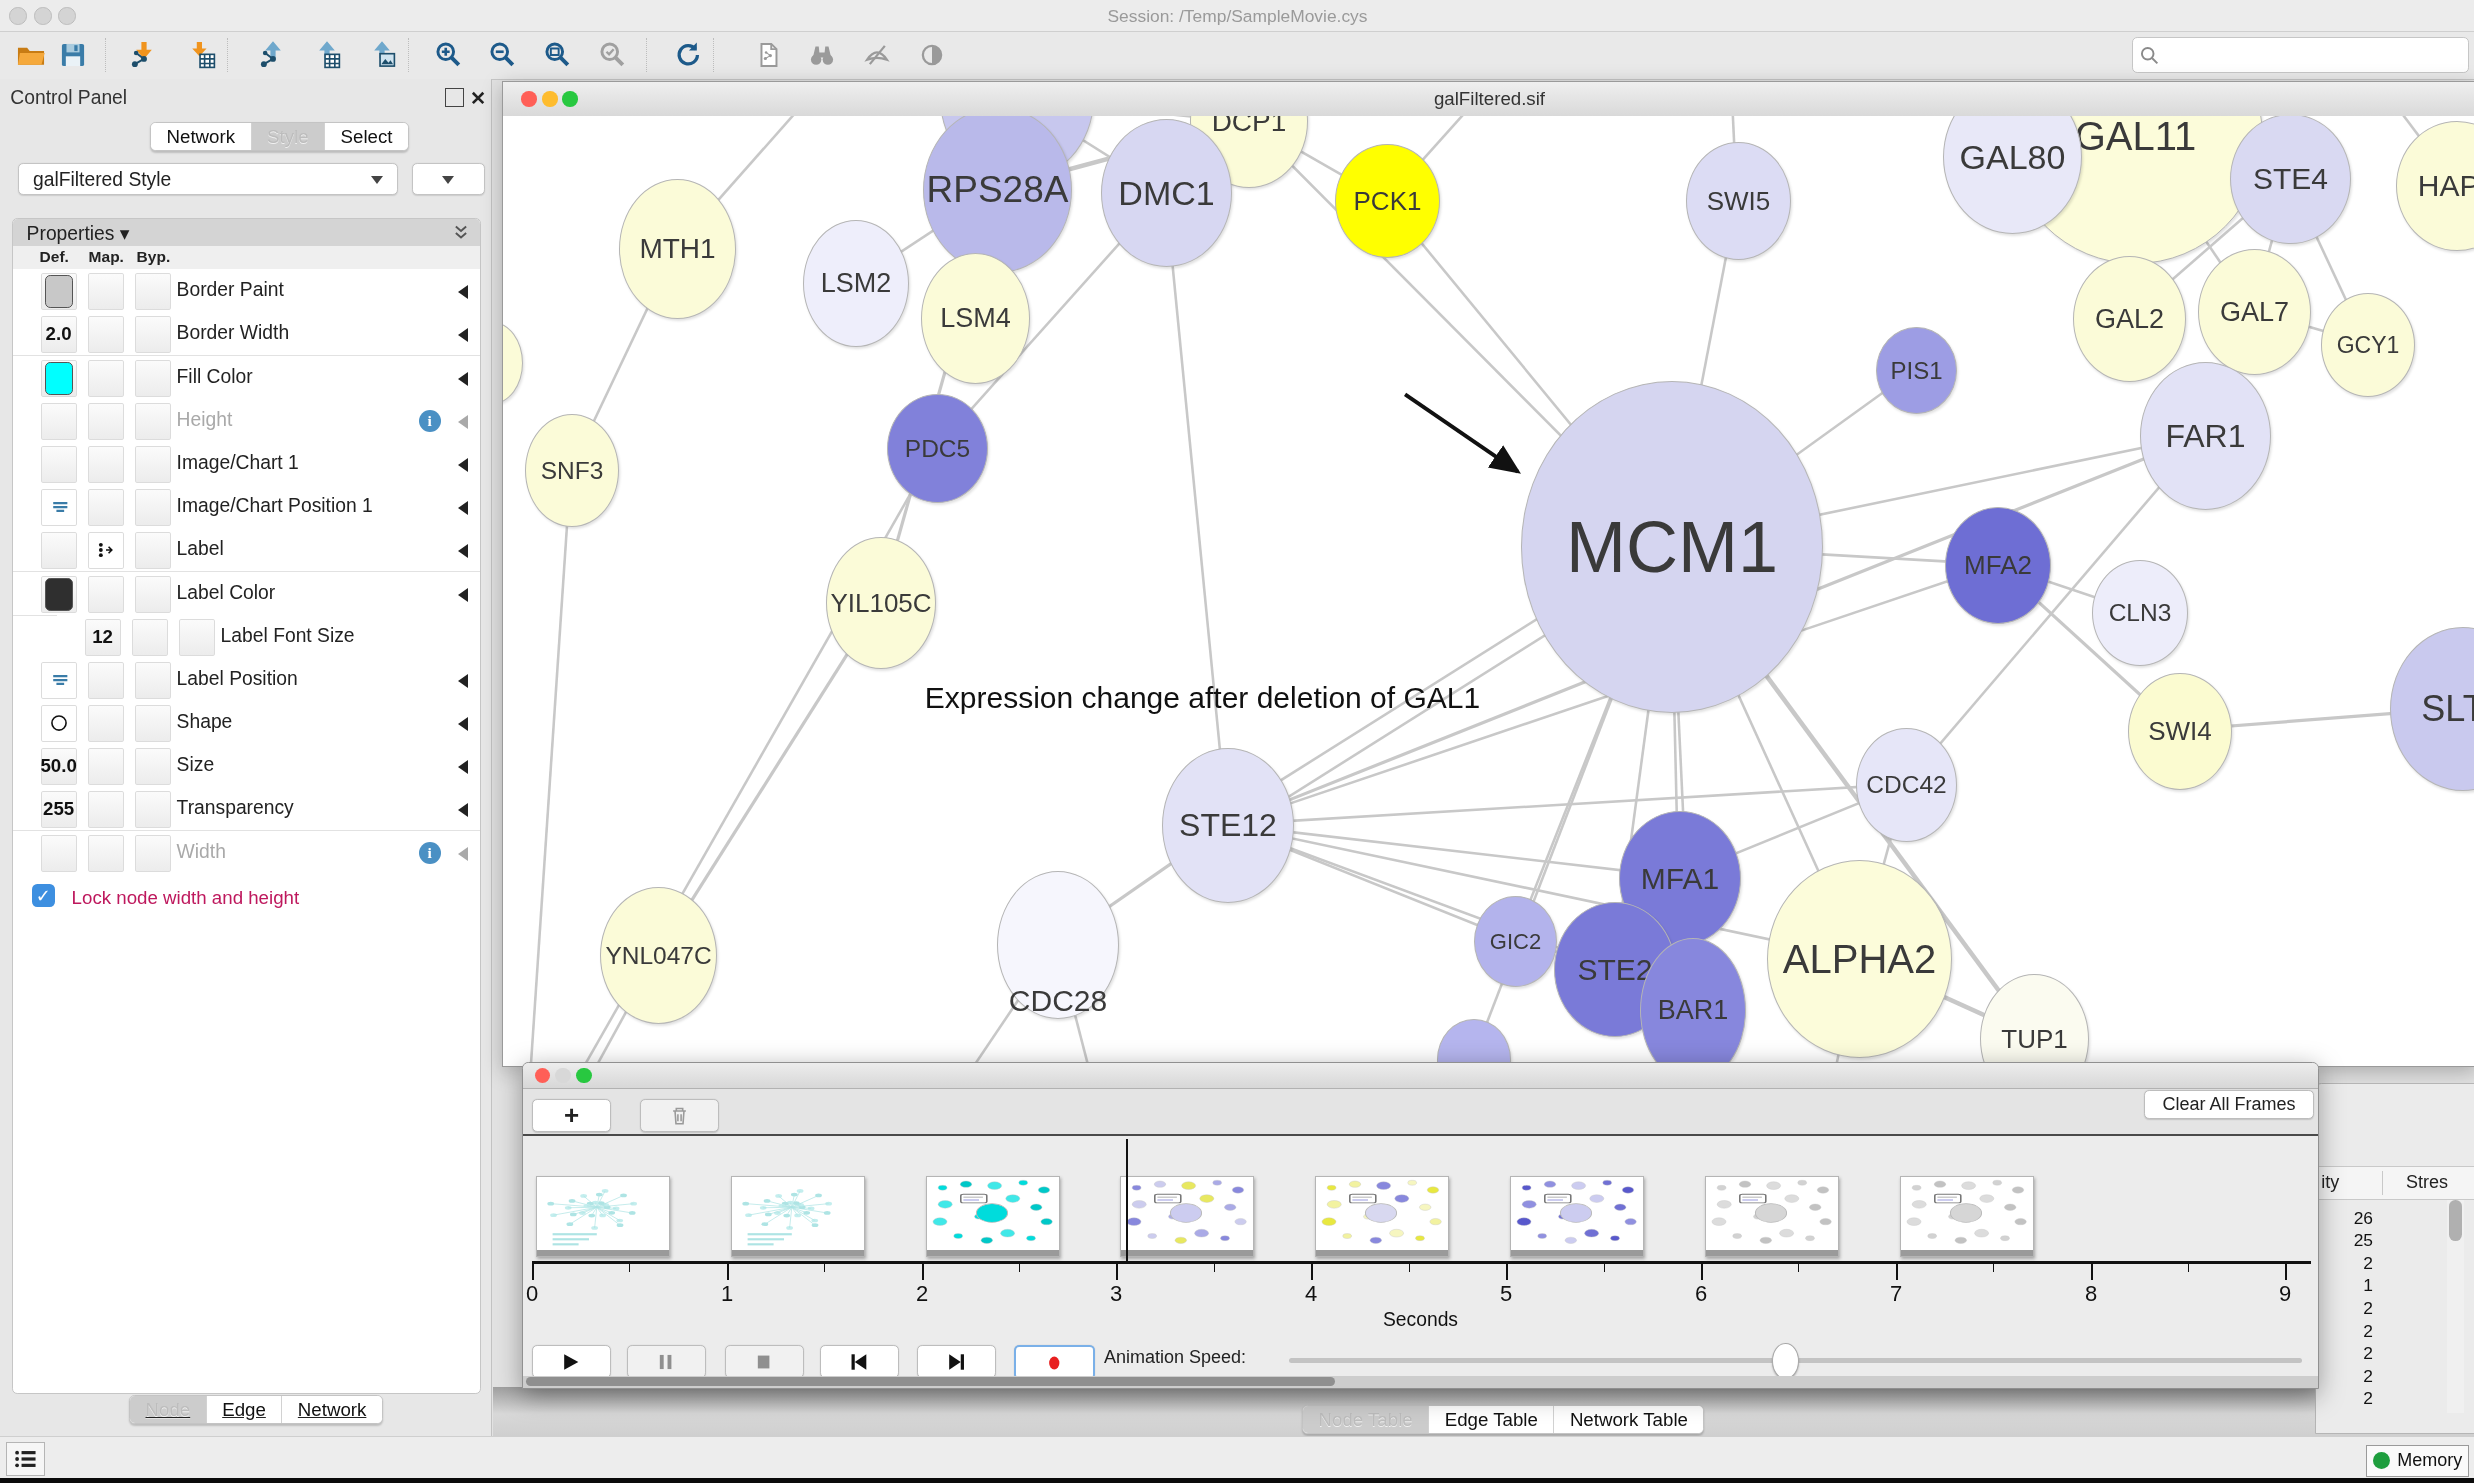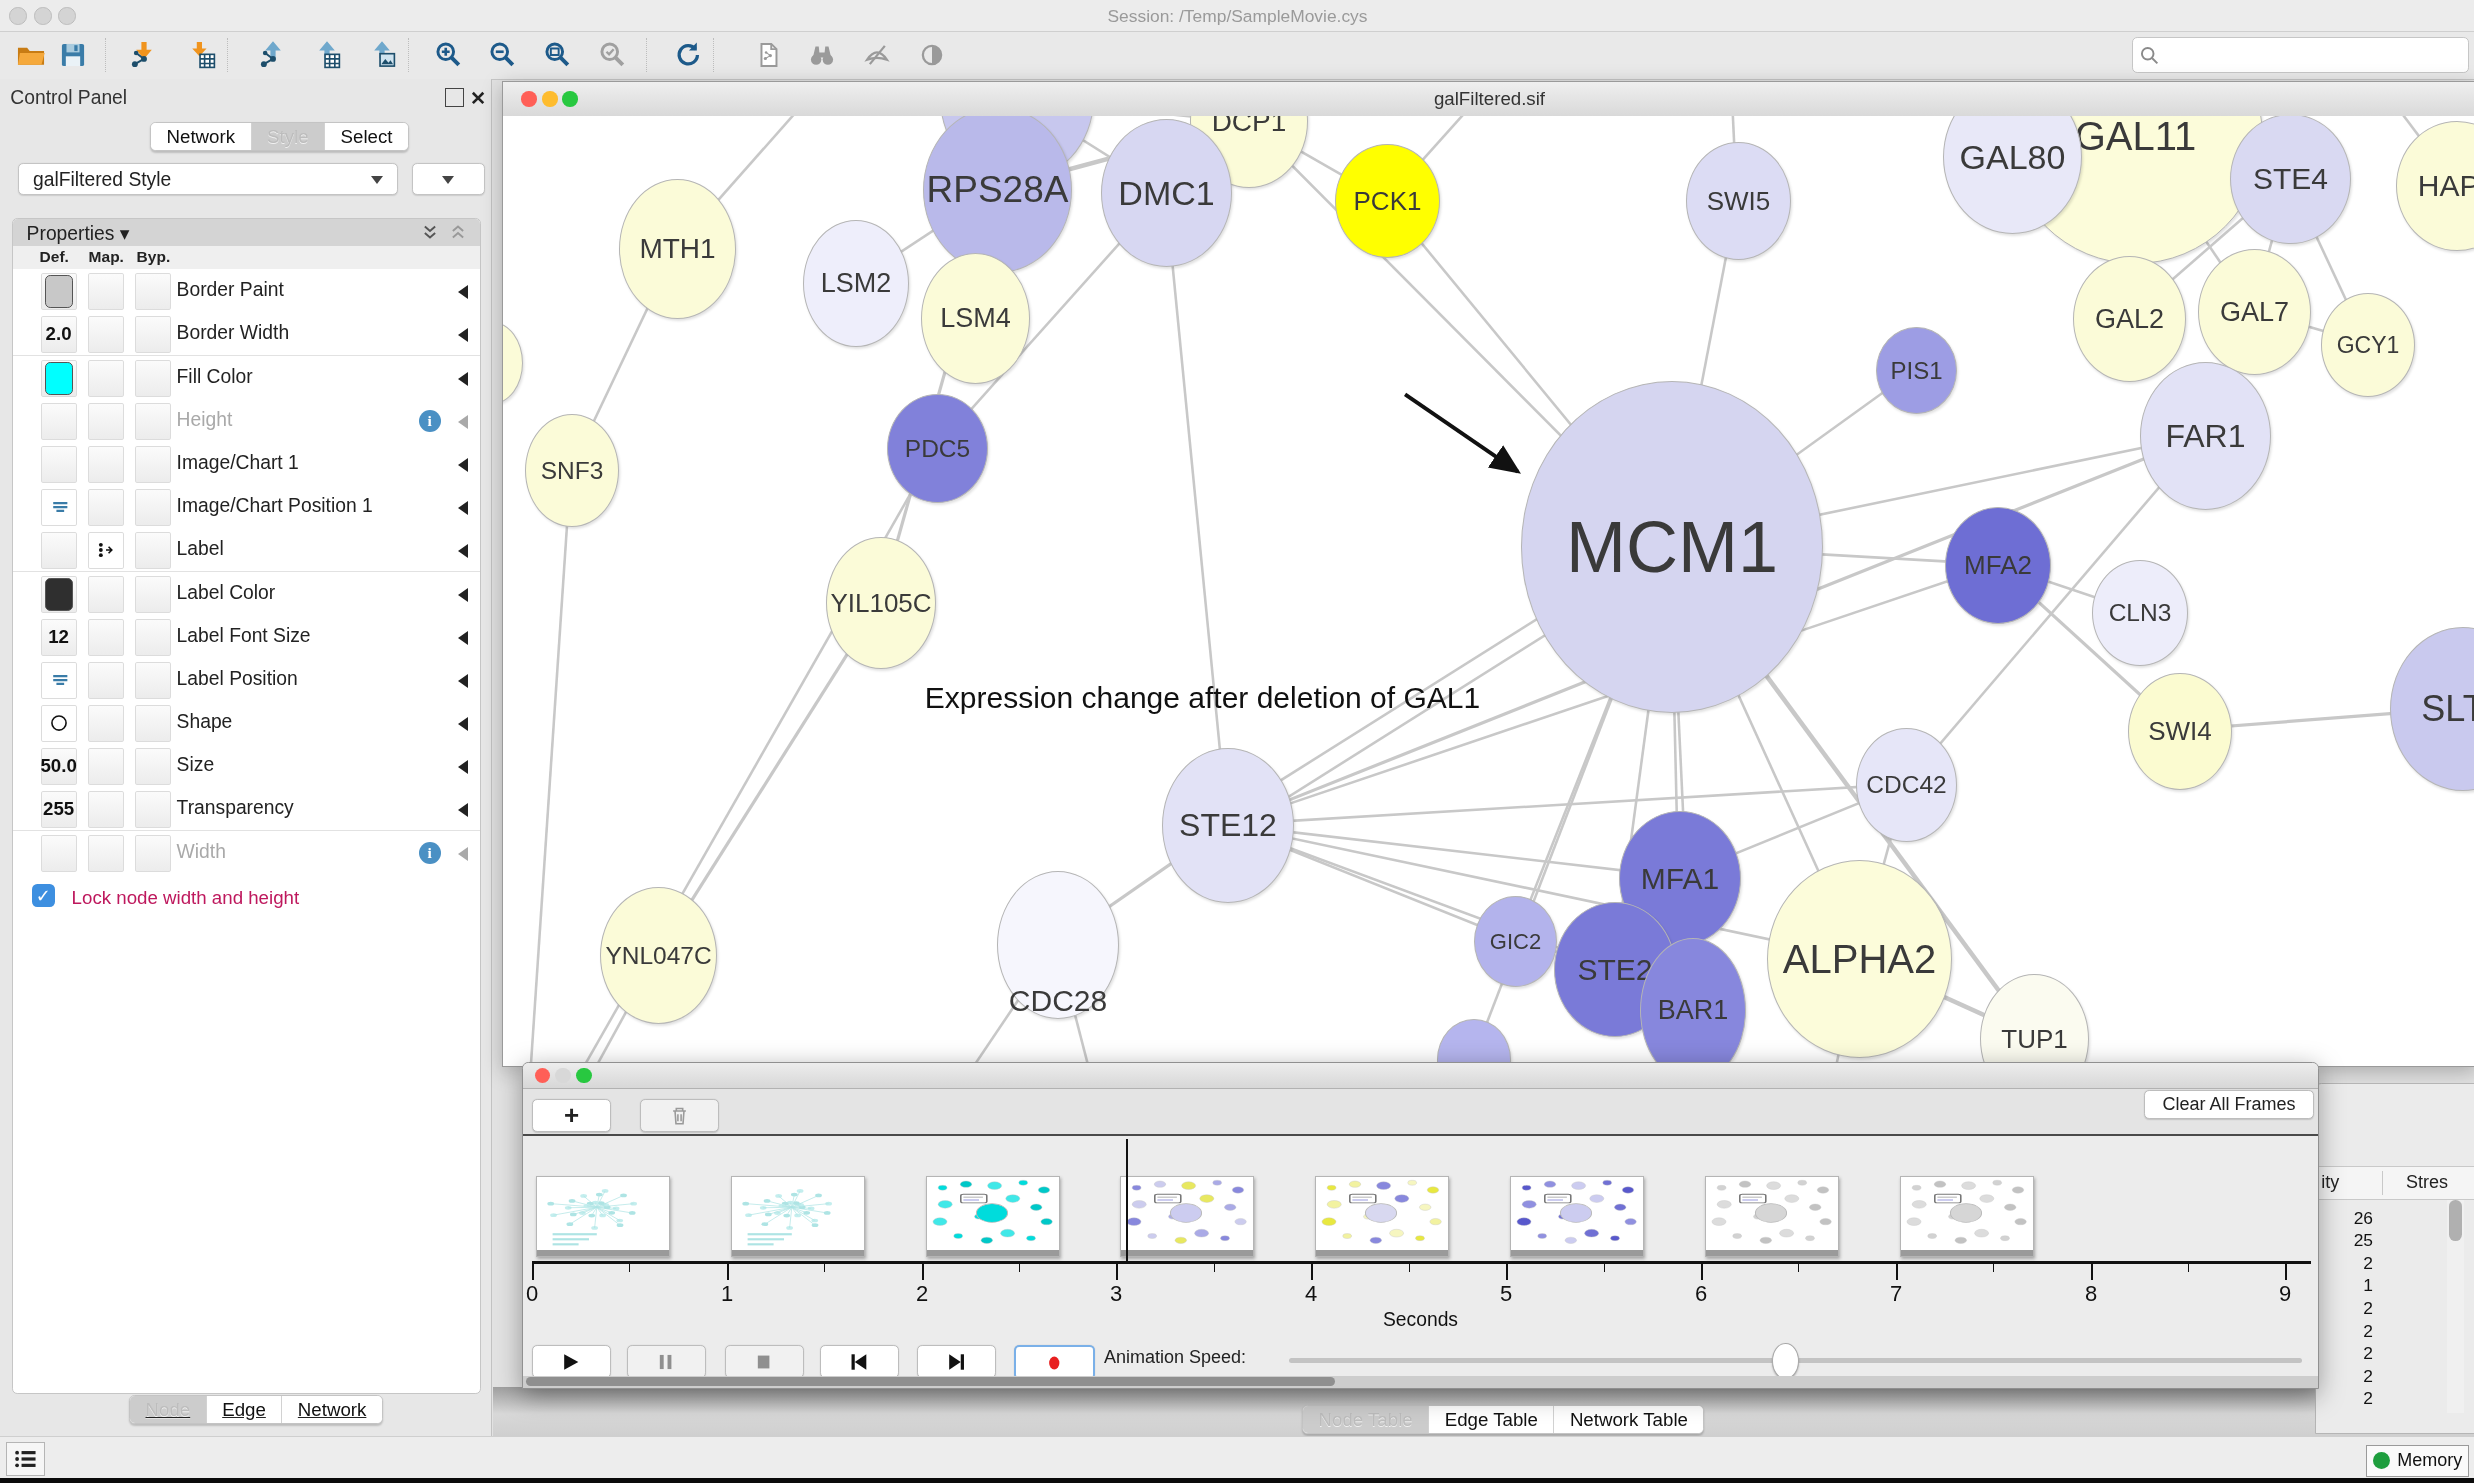--- a/index.html
+++ b/index.html
@@ -24,21 +24,21 @@
   .seg{position:absolute;display:flex;border-radius:5.8px;overflow:hidden;border:0.6px solid #c4c4c4;box-shadow:0 1.3px 1.9px rgba(0,0,0,.18);background:#fff;}
   .seg .tab{padding:0 15.5px;line-height:27px;font-size:18.7px;color:#111;background:#fff;border-right:0.6px solid #d2d2d2;white-space:nowrap;}
   .seg .tab:last-child{border-right:none;}
   .seg .tab.off{background:#cccccc;color:#bdbdbd;text-shadow:0 0.6px 0.6px #f2f2f2;}
   #cp-tabs{left:150px;top:43px;}
   #style-combo{left:18px;top:84px;width:378px;height:30px;background:#fff;border:0.6px solid #c4c4c4;border-radius:5.2px;box-shadow:0 0.6px 1.3px rgba(0,0,0,.12);}
   #style-combo .val{position:absolute;left:14px;top:4.5px;font-size:19.3px;color:#222;}
   .caret{position:absolute;width:0;height:0;border-left:6.4px solid transparent;border-right:6.4px solid transparent;border-top:8.4px solid #444;}
   #style-menu-btn{left:412px;top:84px;width:71px;height:30px;background:#fff;border:0.6px solid #c4c4c4;border-radius:5.2px;box-shadow:0 0.6px 1.3px rgba(0,0,0,.12);}
   #props-box{left:11.6px;top:139px;width:467px;height:1174px;background:#fff;border:0.6px solid #c6c6c6;border-radius:5.2px;overflow:hidden;}
-  #props-header{left:0;top:0;width:100%;height:27px;background:#d4d4d4;border-bottom:0.6px solid #bdbdbd;}
+  #props-header{left:0;top:0;width:100%;height:27px;background:#d4d4d4;border-bottom:0.6px solid #bdbdbd;padding-left:31px;}
   #props-header .lbl{position:absolute;left:14px;top:3.2px;font-size:19.3px;color:#222;}
   #props-cols{left:0;top:27px;width:100%;height:23px;background:#efefef;border-bottom:1.3px solid #555;font-weight:bold;font-size:15.5px;color:#222;}
   .prow{position:absolute;left:0;width:100%;height:43px;border-bottom:0.6px solid #e2e2e2;background:#fff;}
   .pcell{position:absolute;top:3.9px;width:34px;height:35px;background:linear-gradient(#fbfbfb,#ececec);border:0.6px solid #dcdcdc;border-radius:1.9px;display:flex;align-items:center;justify-content:center;font-size:18.7px;font-weight:bold;color:#111;}
   .swatch{width:26px;height:31px;border:1.3px solid #555;border-radius:5.2px;}
   .plabel{position:absolute;left:164px;top:10.3px;font-size:19.3px;color:#222;}
   .plabel.dim{color:#a9a9a9;}
   .parrow{position:absolute;right:11.6px;top:15.5px;width:0;height:0;border-top:7px solid transparent;border-bottom:7px solid transparent;border-right:10.3px solid #222;}
   .parrow.dim{border-right-color:#a9a9a9;}
   .pinfo{position:absolute;right:39px;top:11px;width:22px;height:22px;border-radius:50%;background:#4a90c4;color:#fff;font-size:15.5px;font-weight:bold;display:flex;align-items:center;justify-content:center;font-family:"Liberation Serif",serif;}
@@ -348,21 +348,21 @@
         </div>
         <div class="prow" style="top: 353px;">
           <div class="pcell" style="left: 28px;">
             <div class="swatch" style="background: rgb(47, 47, 47);"></div>
           </div>
           <div class="pcell" style="left: 75px;"></div>
           <div class="pcell" style="left: 122px;"></div>
           <div class="plabel">Label Color</div>
           <div class="parrow"></div>
         </div>
-        <div class="prow" style="top: 396px;">
+        <div class="prow" style="top: 396px; margin-left: 44px;">
           <div class="pcell" style="left: 28px;">12</div>
           <div class="pcell" style="left: 75px;"></div>
           <div class="pcell" style="left: 122px;"></div>
           <div class="plabel">Label Font Size</div>
           <div class="parrow"></div>
         </div>
         <div class="prow" style="top: 439px;">
           <div class="pcell" style="left: 28px; background: rgb(255, 255, 255);">
             <svg width="18" height="18" viewBox="0 0 28 28">
               <g stroke="#3a7ca8" stroke-width="3.5" fill="none">

